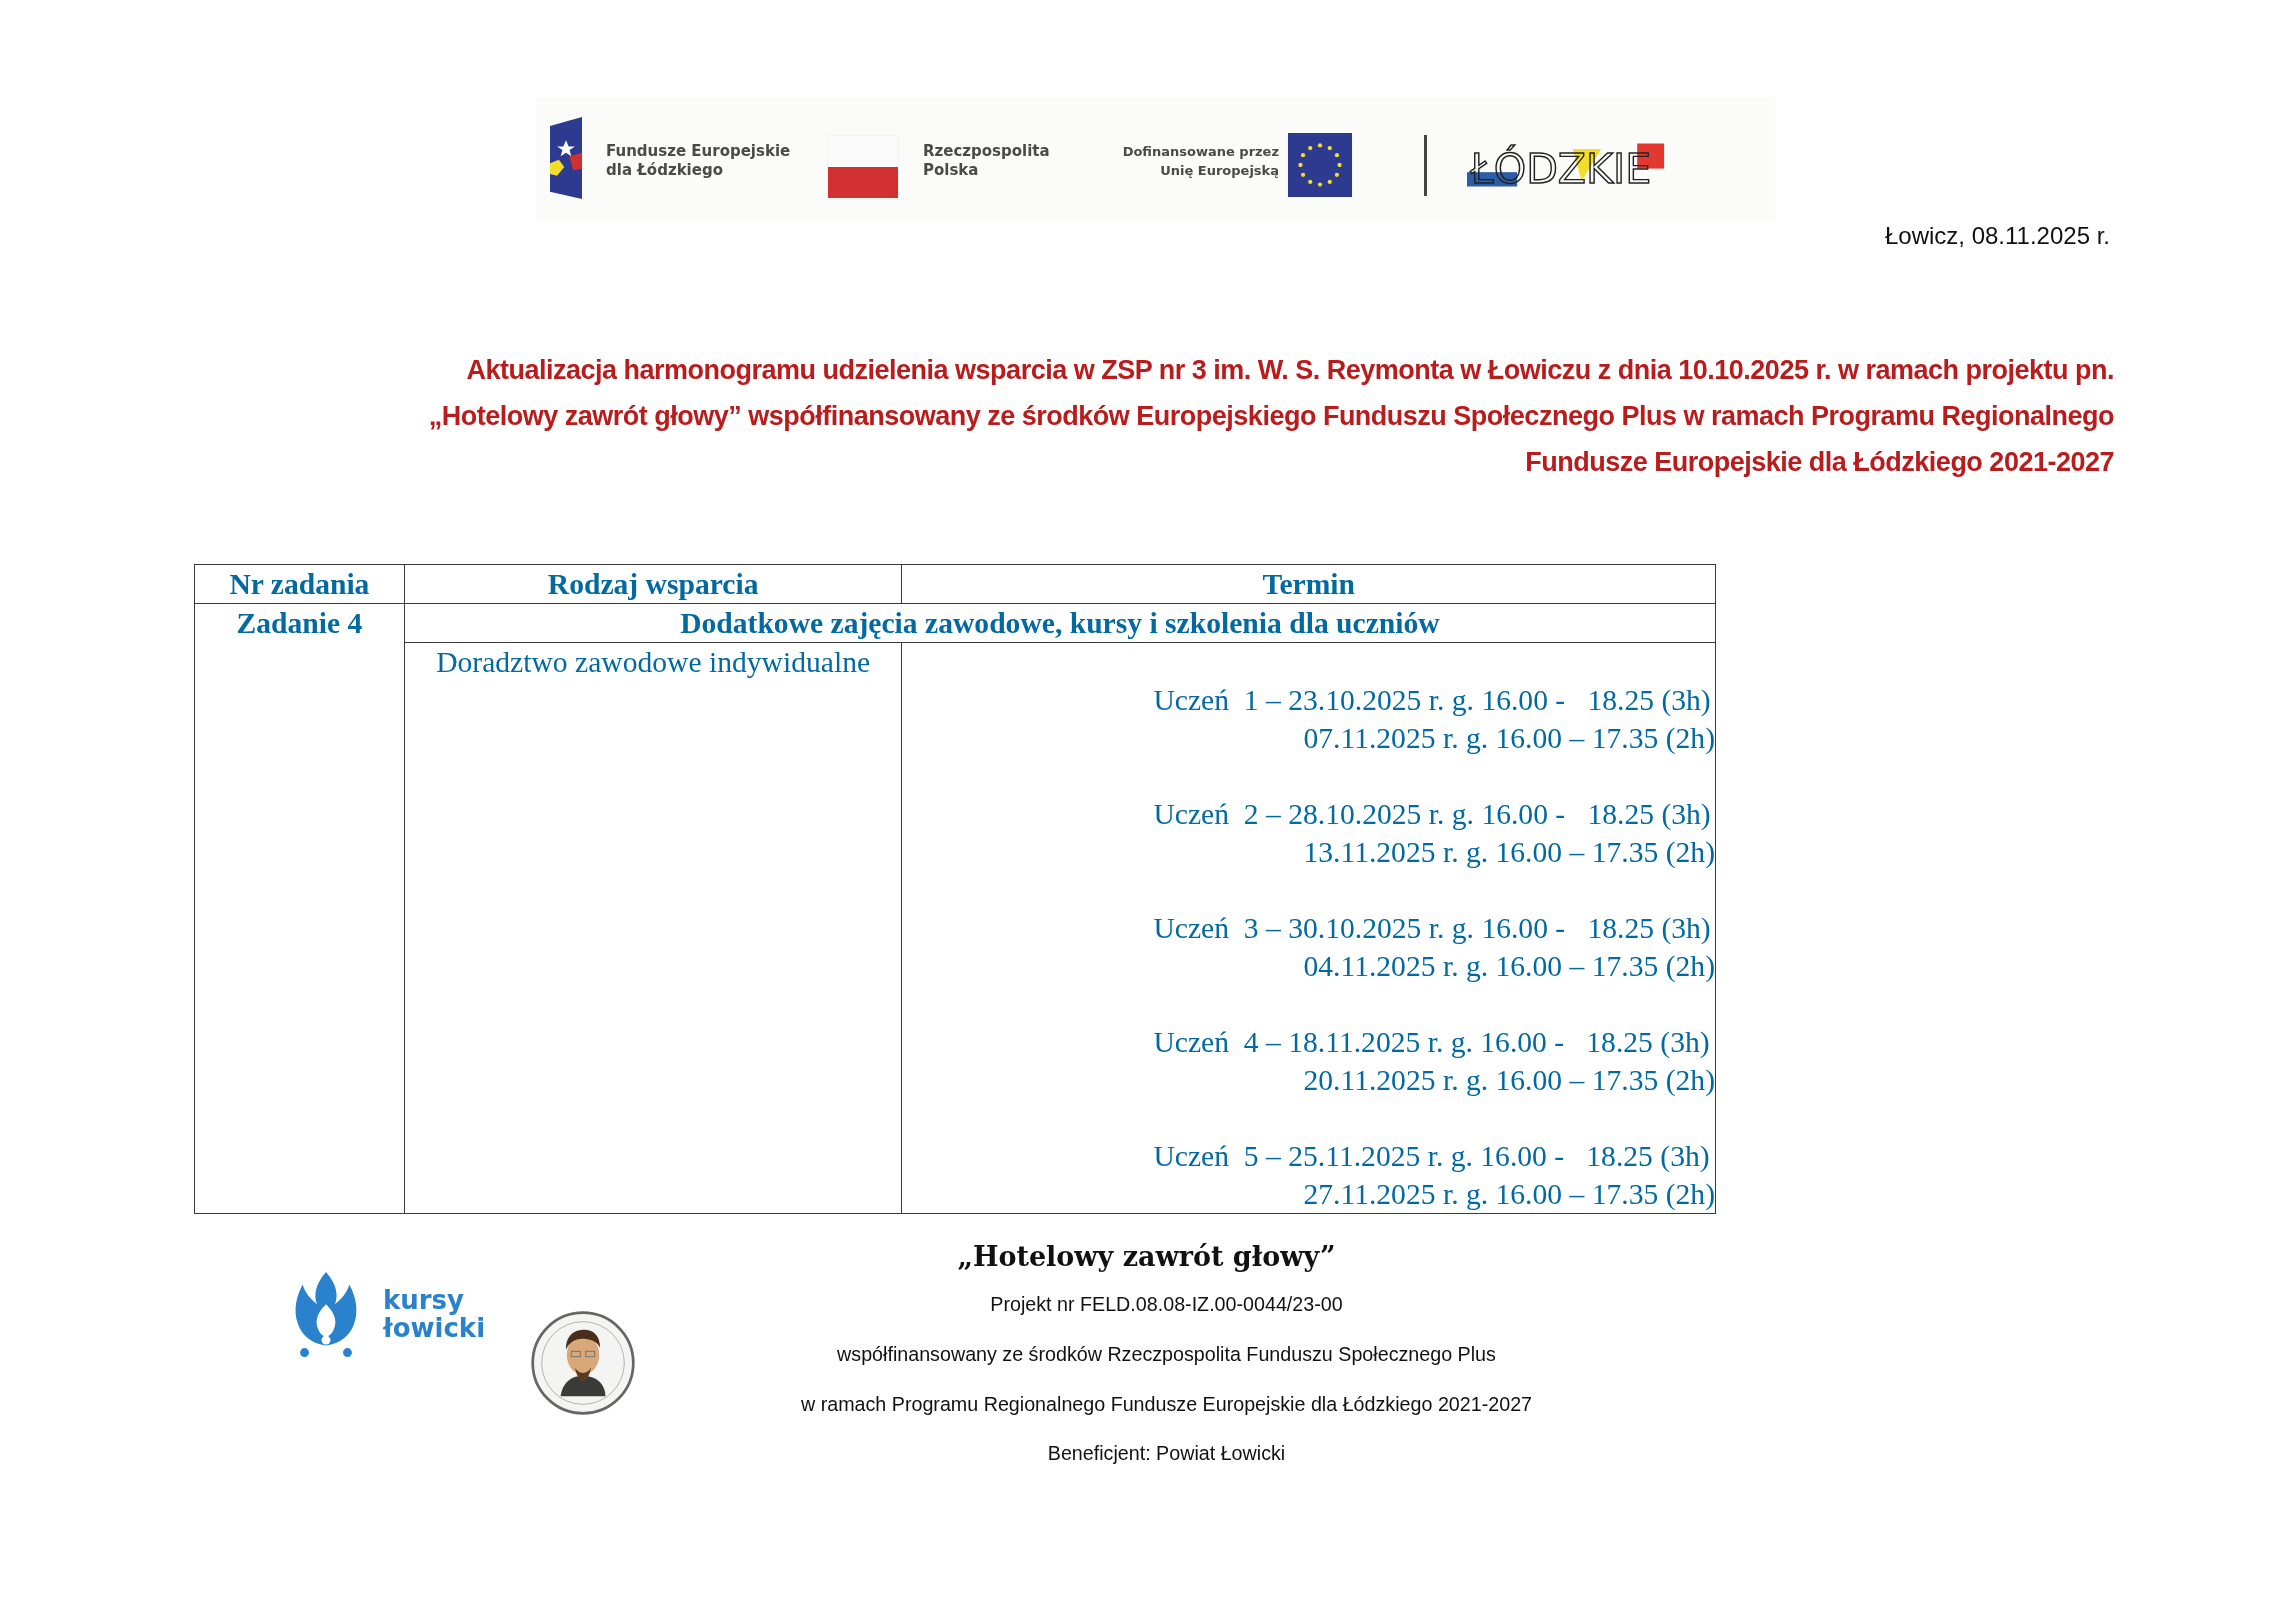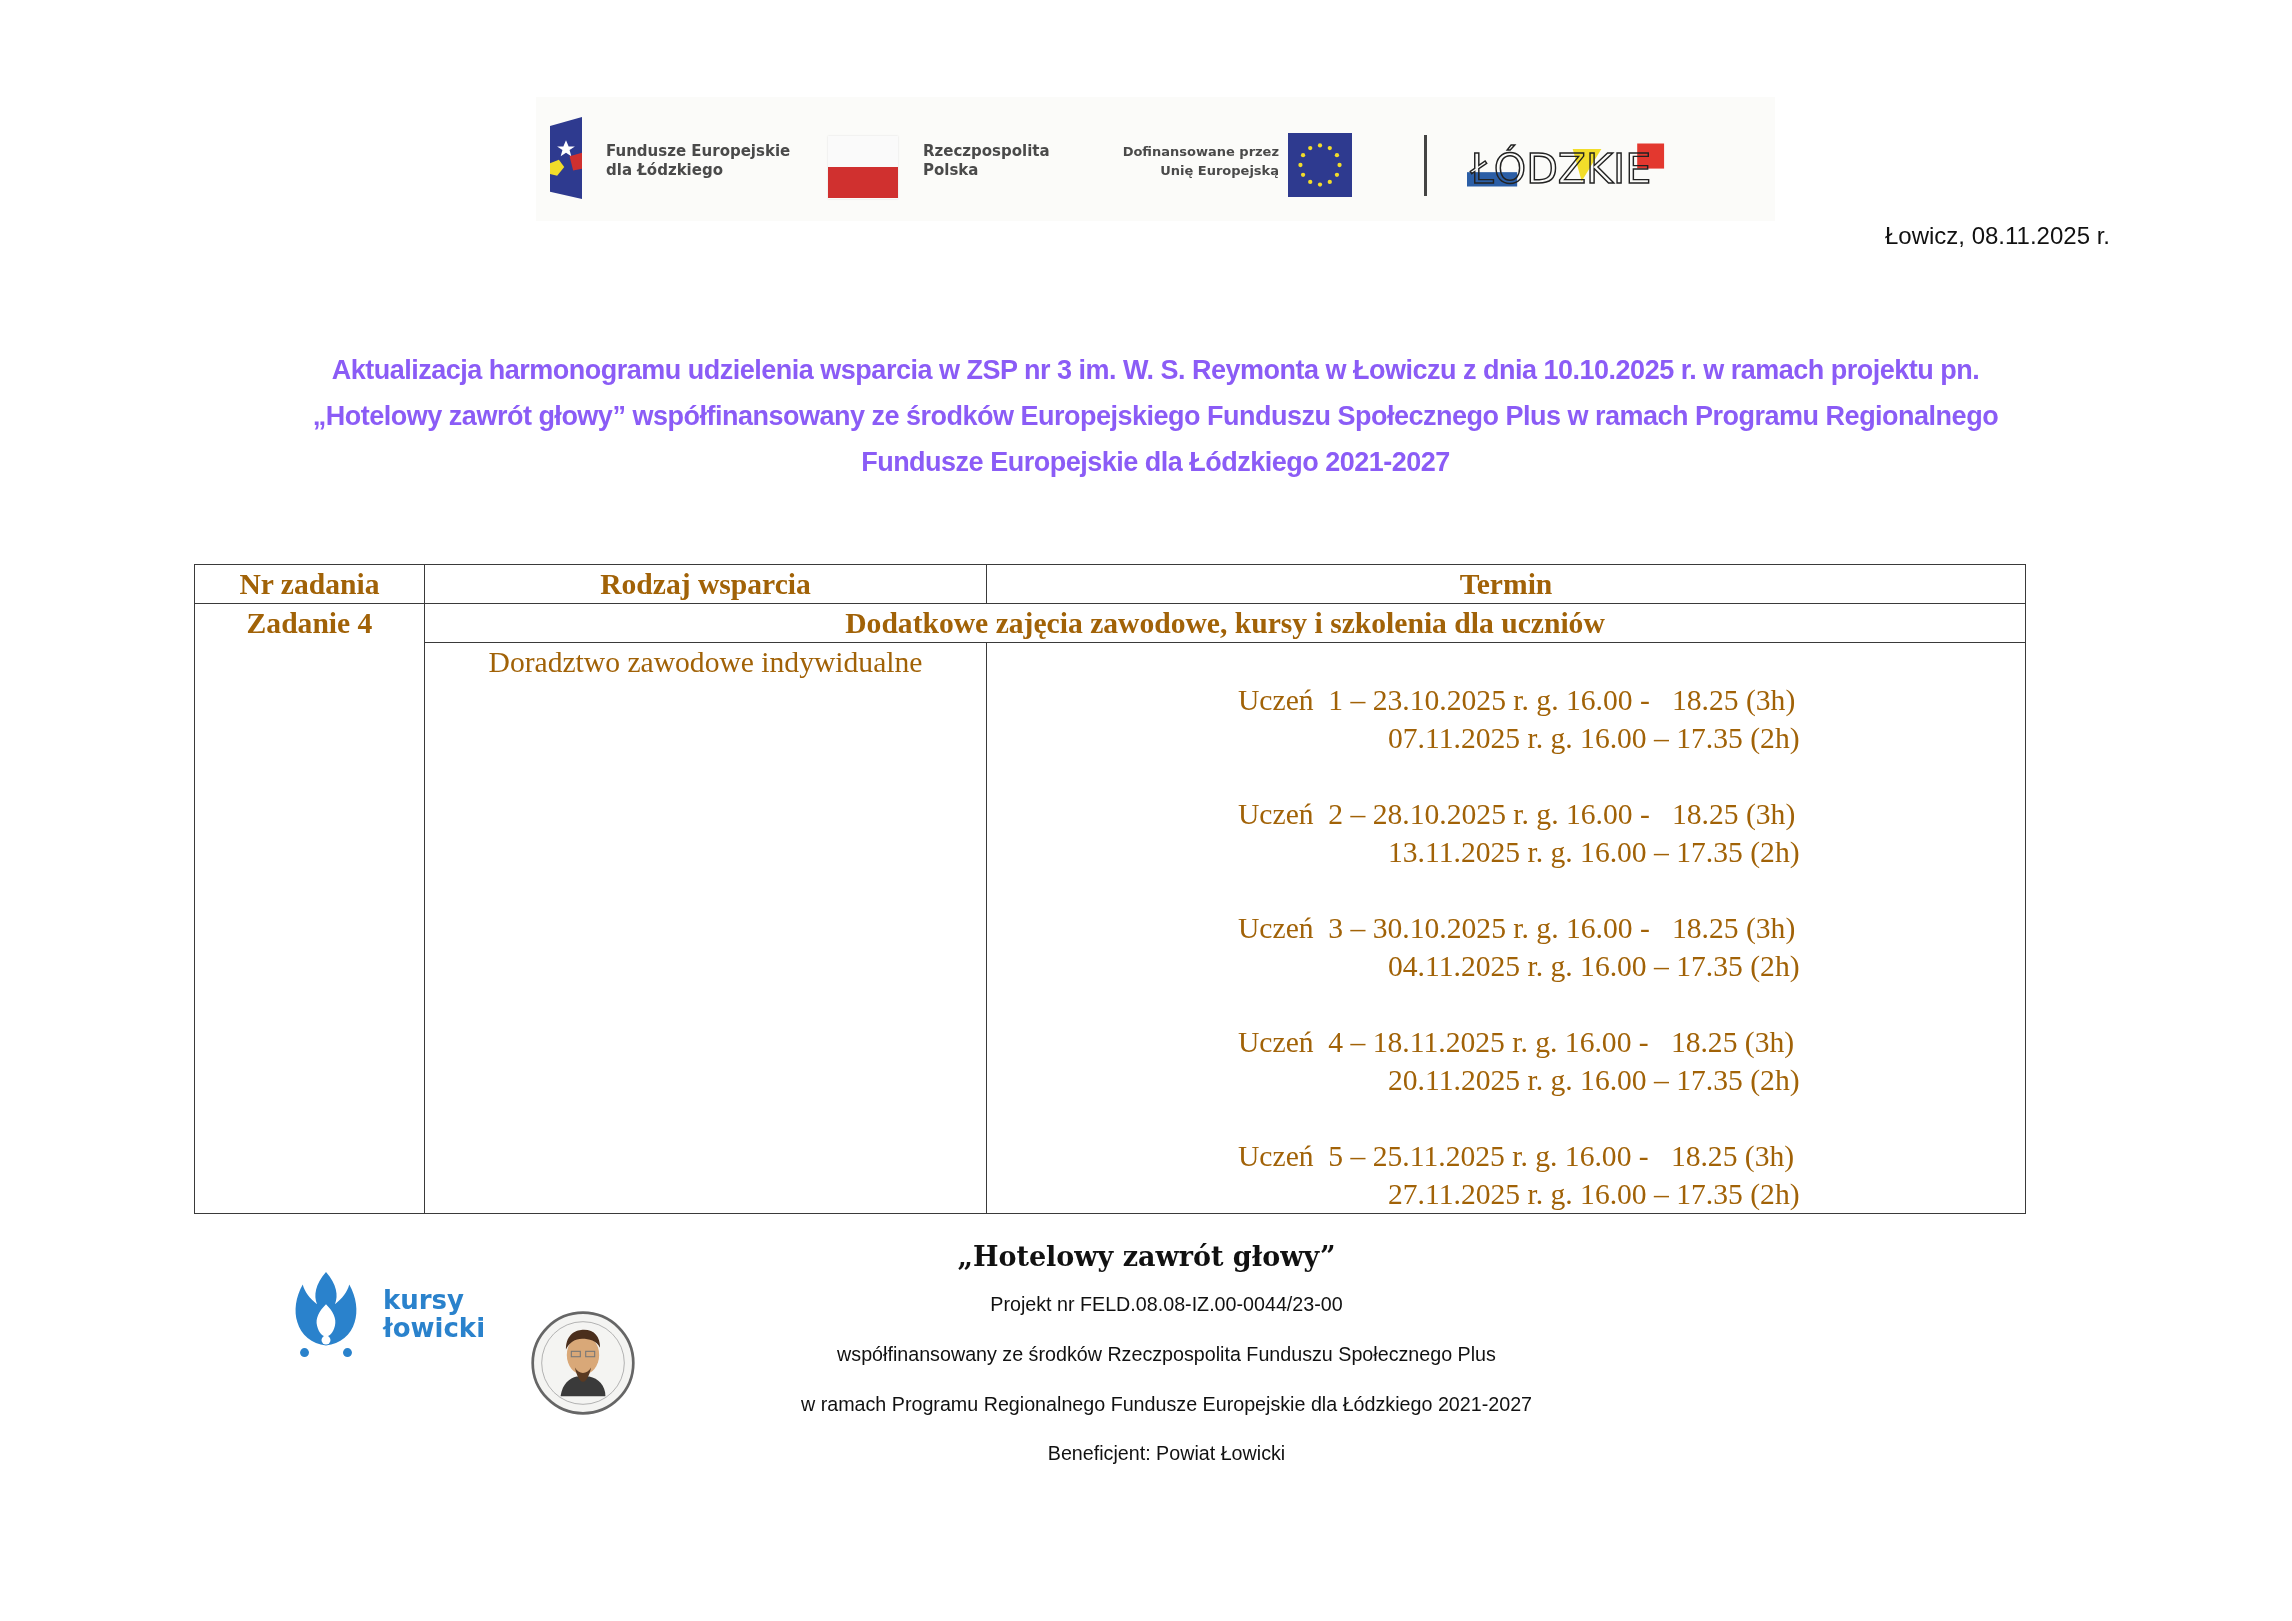--- a/index.html
+++ b/index.html
@@ -24,28 +24,28 @@
     
     .date {
       position: absolute; right: 183px; top: 222px;
       font-family: "Liberation Sans", sans-serif; font-size: 24px; color: #111;
     }
 
     
     .title {
       position: absolute; left: 197px; top: 347px; width: 1917px;
       font-family: "Liberation Sans", sans-serif; font-weight: bold; font-size: 27px; line-height: 46px;
-      text-align: center; color: #8b5cf6; letter-spacing: -0.5px;
+      text-align: right; color: #b91c1c; letter-spacing: -0.5px;
     }
 
     
     .schedule {
-      position: absolute; left: 194px; top: 564px; width: 1832px;
+      position: absolute; left: 194px; top: 564px; width: 1522px;
       border-collapse: collapse;
-      font-family: "Liberation Serif", serif; color: #a16207;
+      font-family: "Liberation Serif", serif; color: #0369a1;
     }
     .schedule td, .schedule th { border: 1.8px solid #3a3a3a; padding: 0; vertical-align: top; }
     .schedule th { font-weight: bold; font-size: 29.6px; height: 38px; line-height: 38px; text-align: center; }
     .col-nr { width: 229px; }
     .col-rodzaj { width: 561px; }
     .schedule .task-cell { font-weight: bold; font-size: 29.6px; text-align: center; line-height: 38px; }
     .schedule .section-cell { font-weight: bold; font-size: 29.6px; text-align: center; height: 38px; line-height: 38px; }
     .schedule .support-cell { font-size: 29.6px; text-align: center; line-height: 38px; height: 564px; }
     .schedule .term-cell { font-size: 29.6px; line-height: 38px; height: 564px; }
     .term-block { margin-left: 251px; }

